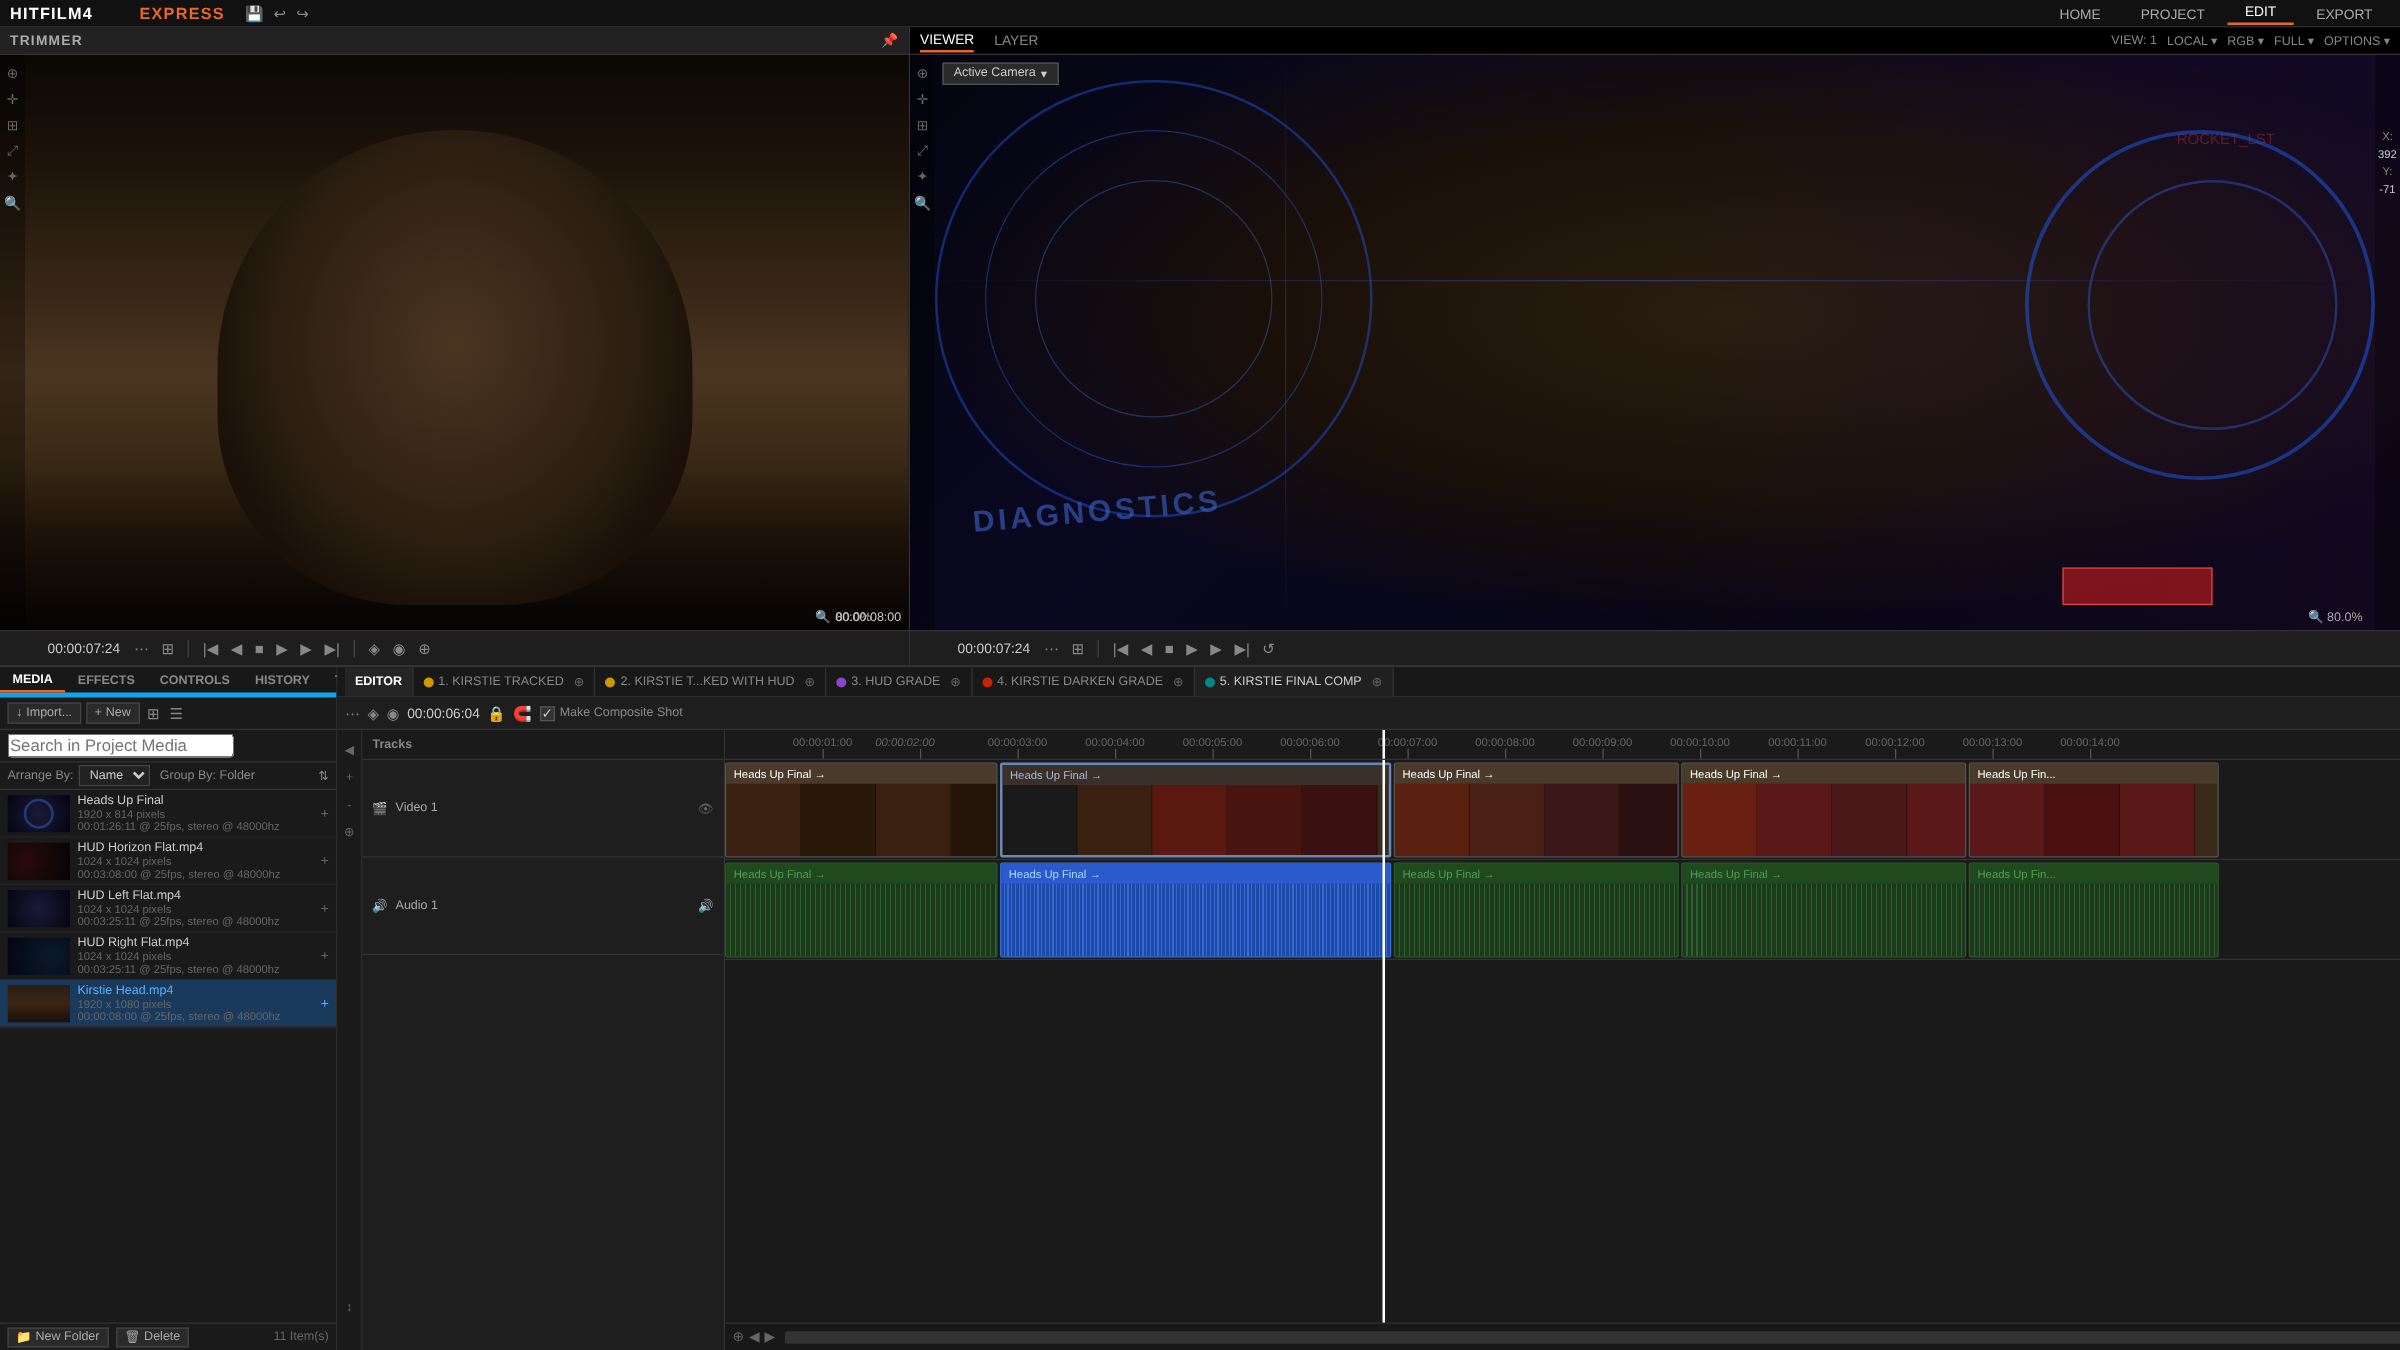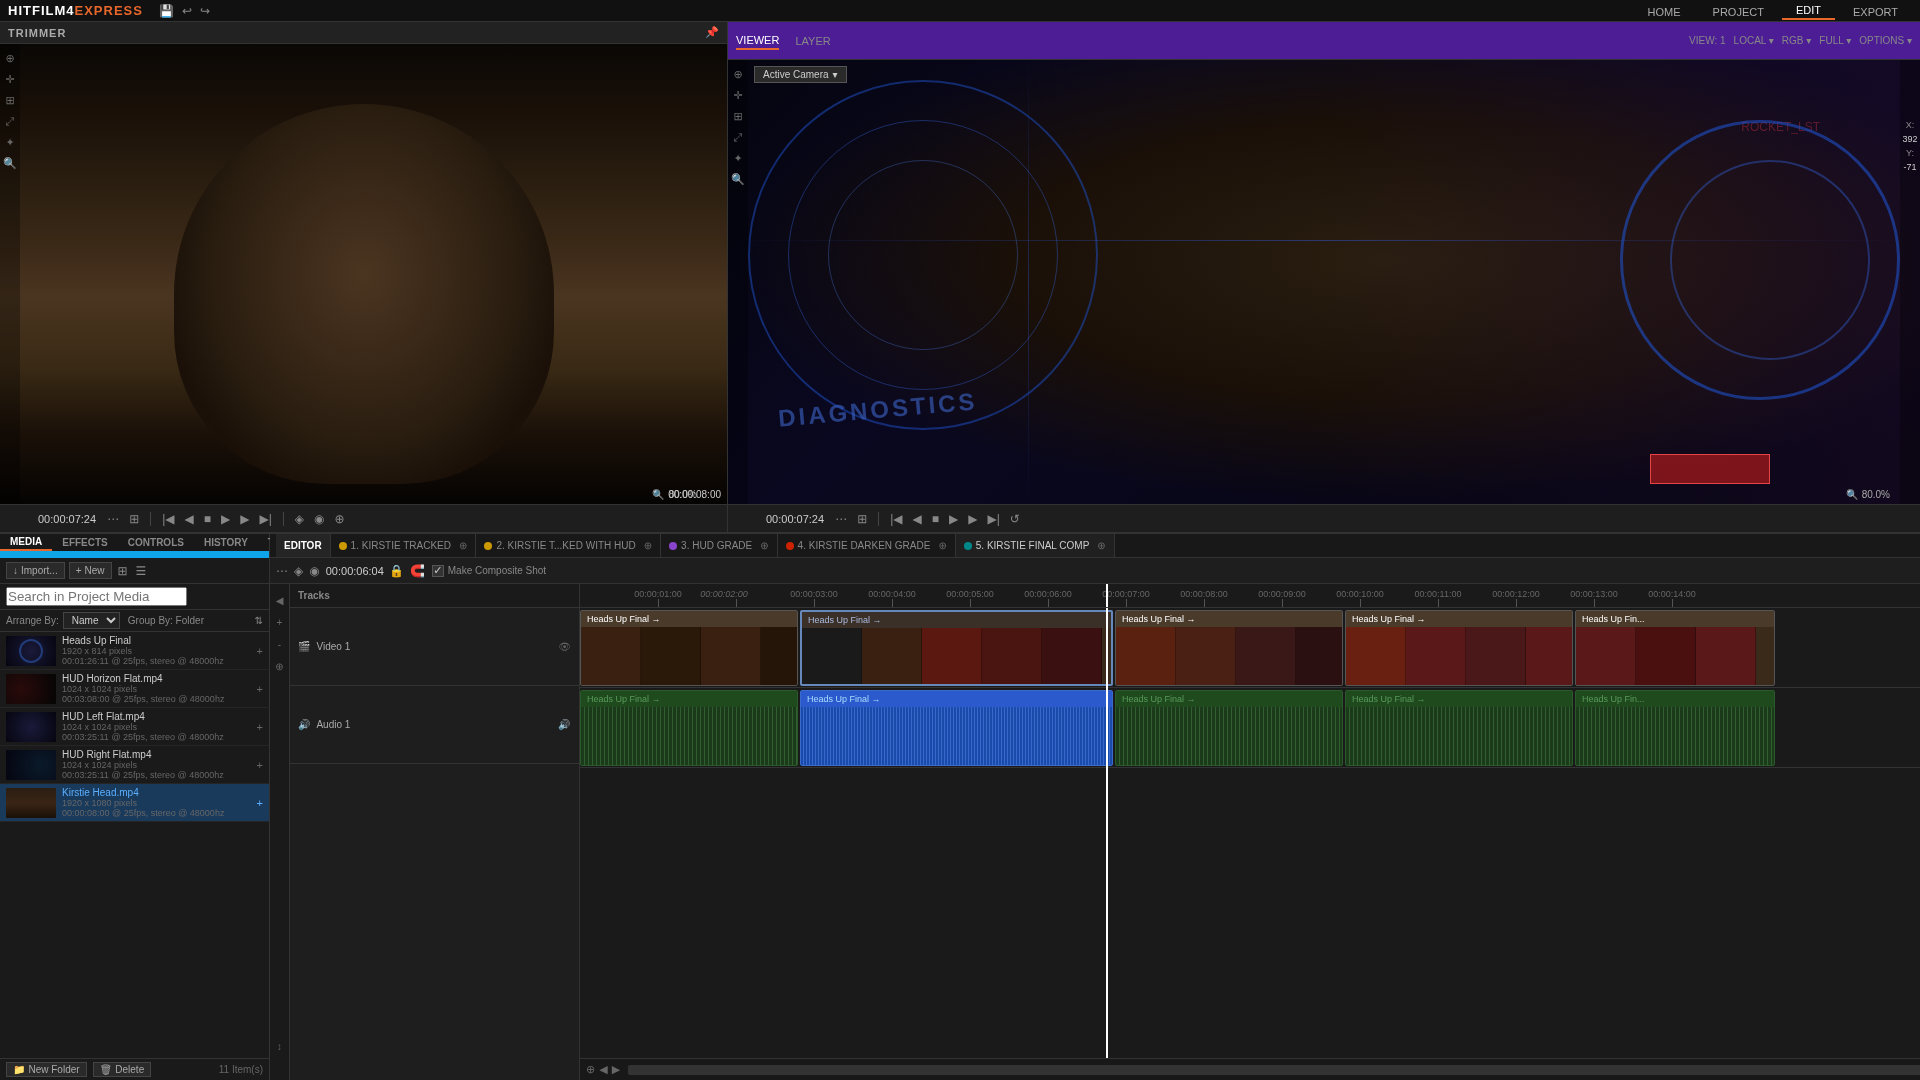--- a/index.html
+++ b/index.html
@@ -117,22 +117,22 @@
     
     #right-panel {
       flex: 1;
       display: flex;
       flex-direction: column;
     }
 
     #viewer-header {
       display: flex;
       align-items: center;
-      height: 38px;
-      background: #4c1d95;
+      height: 22px;
+      background: #000000;
       border-bottom: 1px solid #333;
       padding: 0 8px;
       gap: 16px;
     }
     .viewer-tab {
       font-size: 11px;
       color: #888;
       cursor: pointer;
       padding: 2px 0;
     }
@@ -227,21 +227,21 @@
       background: #1a1a1a;
       border-right: 1px solid #333;
       display: flex;
       flex-direction: column;
     }
 
     #media-tabs {
       display: flex;
       height: 24px;
       background: #181818;
-      border-bottom: 7px solid #0ea5e9;
+      border-bottom: 4px solid #0ea5e9;
       align-items: center;
     }
     .media-tab {
       padding: 0 10px;
       font-size: 10px;
       color: #888;
       cursor: pointer;
       height: 100%;
       display: flex;
       align-items: center;
@@ -639,21 +639,21 @@
       padding-top: 8px;
       gap: 6px;
     }
     .st-btn { color: #666; font-size: 10px; cursor: pointer; width: 16px; height: 16px; display: flex; align-items: center; justify-content: center; }
   </style>
 </head>
 <body>
 
 <div id="top-bar">
   <div id="logo">
-    <span>HITFILM4</span><span style="color:#e8672a;">EXPRESS</span>
+    <span>HITFILM4</span><span style="color:#e8672a;padding-left:37px;">EXPRESS</span>
   </div>
   <div class="top-icons">
     <span class="top-icon">💾</span>
     <span class="top-icon">↩</span>
     <span class="top-icon">↪</span>
   </div>
   <div class="nav-tabs">
     <button class="nav-tab">HOME</button>
     <button class="nav-tab">PROJECT</button>
     <button class="nav-tab active">EDIT</button>

